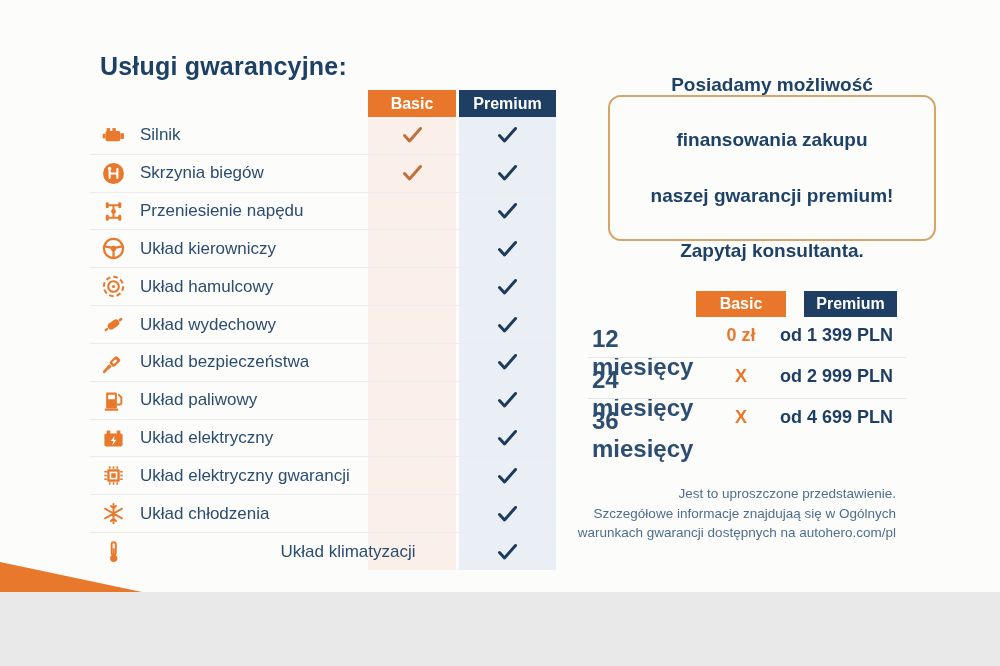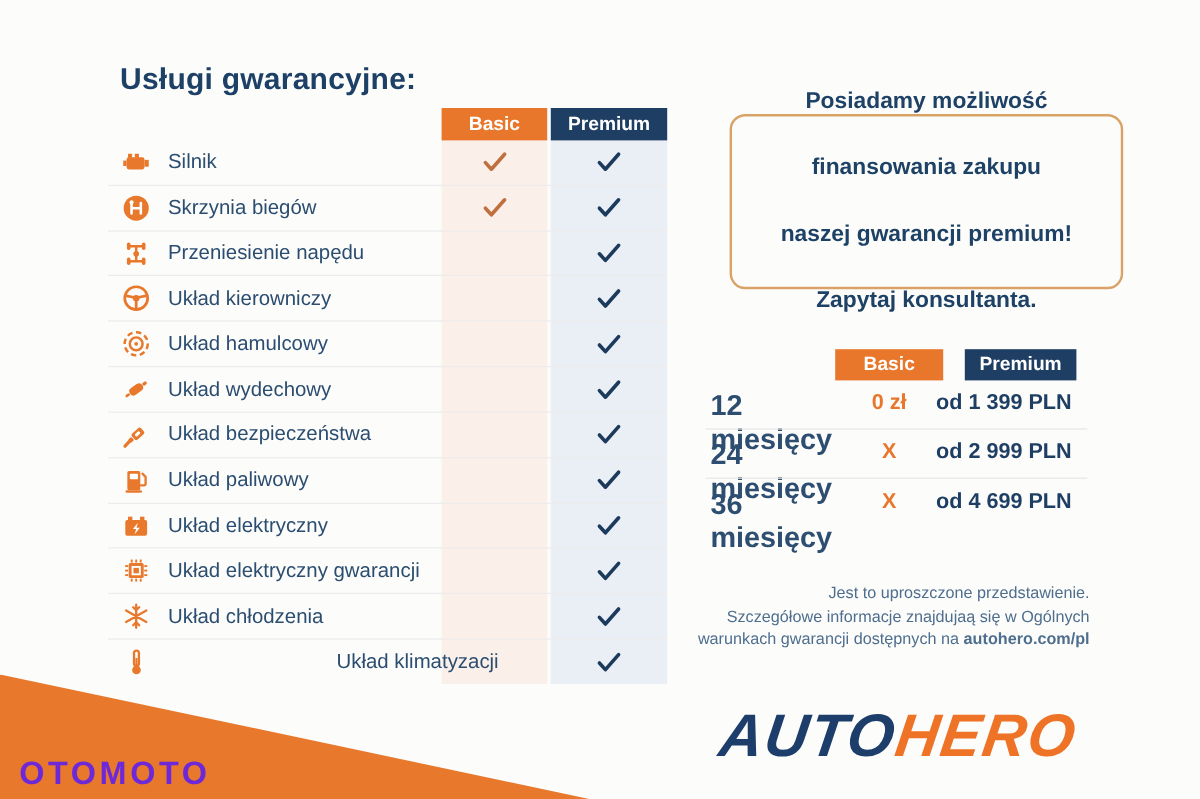--- a/index.html
+++ b/index.html
@@ -1,18 +1,18 @@
 <!DOCTYPE html>
 <html><head>
 <meta charset="utf-8">
 <style>
   * { margin:0; padding:0; box-sizing:border-box; }
   html,body { background:#e9e9e9; }
   .canvas {
-    position:relative; width:1000px; height:666px; margin:0 auto;
+    position:relative; width:1000px; height:592px; margin:0 auto;
     background:#fcfcfb; overflow:hidden;
     font-family:"Liberation Sans", sans-serif;
   }
   
   .page-title {
     position:absolute; left:100px; top:52px;
     font-size:25px; font-weight:bold; color:#1d4066; letter-spacing:.2px;
   }
   .wtable { position:absolute; left:90px; top:90px; width:466px; height:480px; }
   .col-tint { position:absolute; top:27px; height:453px; z-index:0; }
@@ -48,24 +48,24 @@
   }
   .p-basic   { left:696px; width:90px; background:#e8772b; }
   .p-premium { left:804px; width:93px; background:#1e3e63; }
   .p-row { position:absolute; left:0; width:1000px; height:24px; }
   .p-row .period  { position:absolute; left:592px; width:104px; font-size:24px; font-weight:bold; color:#2e4e71; }
   .p-row .v-basic { position:absolute; left:696px; width:90px; text-align:center; font-size:18px; font-weight:bold; color:#e8772b; }
   .p-row .v-prem  { position:absolute; left:780px; width:125px; text-align:left; font-size:18px; font-weight:bold; color:#1e3e63; }
   .p-sep { position:absolute; left:588px; width:318px; height:1px; background:#e6e6e6; }
   
   .disclaimer {
-    position:absolute; right:92px; top:484px; width:360px;
+    position:absolute; right:104px; top:484px; width:360px;
     text-align:right; font-size:13.5px; color:#4e6e8e; line-height:1.45;
   }
-  .disclaimer b { font-weight:bold; }
+  .disclaimer b { font-weight:normal; }
   
   .autohero {
     position:absolute; left:600px; top:584px;
     font-size:50px; font-weight:bold; font-style:italic;
     letter-spacing:1.5px; transform:skewX(-8deg); white-space:nowrap;
   }
   .autohero .auto { color:#1d3e6b; }
   .autohero .hero { color:#ee7326; }
   .wedge {
     position:absolute; left:0; top:562px; width:492px; height:104px;

